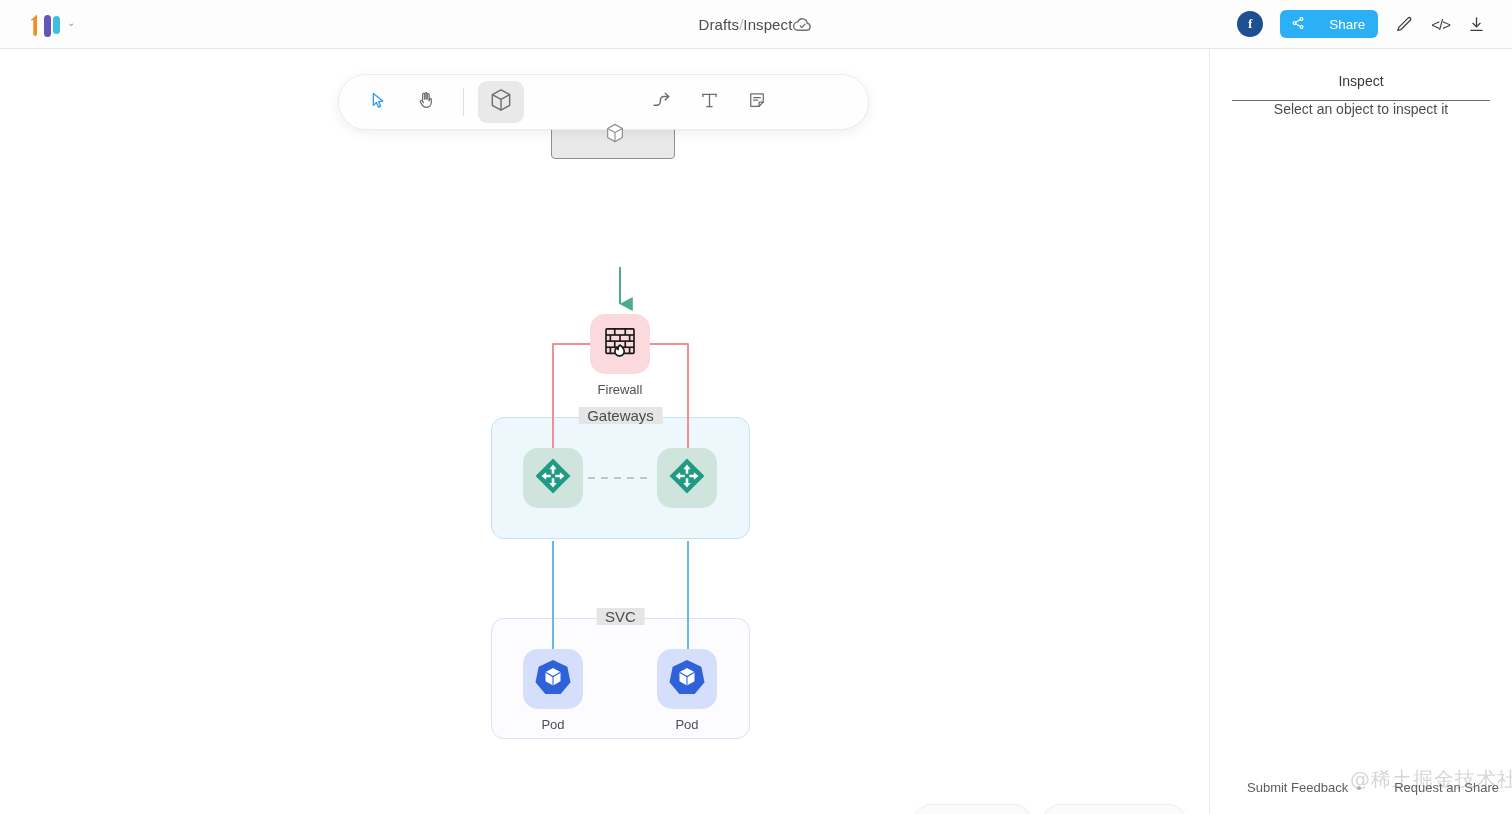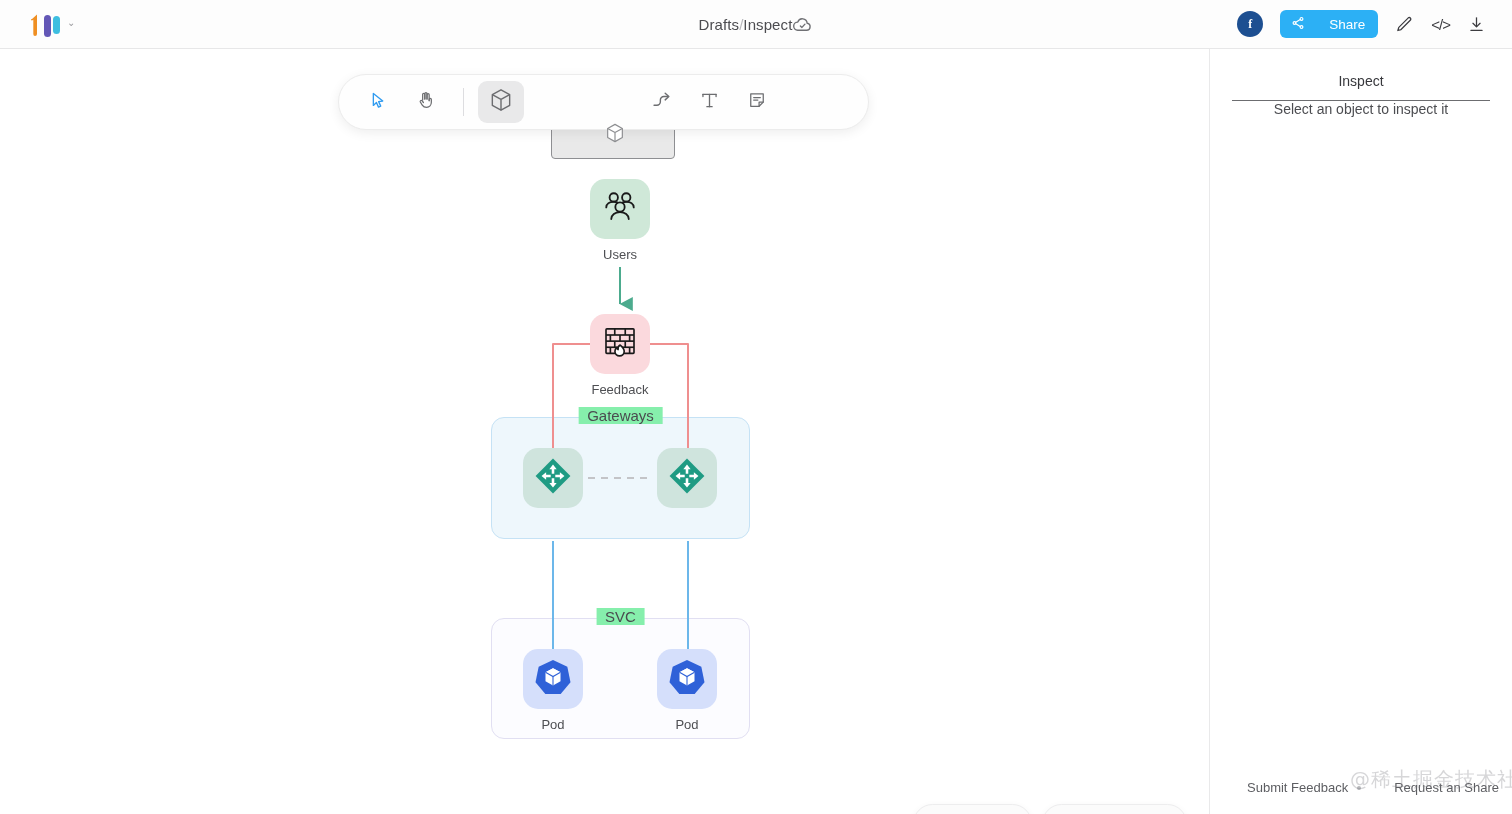--- a/index.html
+++ b/index.html
@@ -102,21 +102,21 @@
   .tile-gw    { background: #cfe4dd; }
   .tile-pod   { background: #d5dffb; }
 
   .group {
     position: absolute; border-radius: 13px; cursor: pointer;
   }
   .group-gateways { background: #eef7fc; border: 1.5px solid #c5e2f5; }
   .group-svc      { background: #fcfcff; border: 1.5px solid #e1dff2; }
   .group-title {
     position: absolute; top: -11px; left: 50%; transform: translateX(-50%);
-    background: #86efac; padding: 0 9px; font-size: 15px; color: #4a4b4f; white-space: nowrap; text-align: center;
+    background: #e5e5e5; padding: 0 9px; font-size: 15px; color: #4a4b4f; white-space: nowrap; text-align: center;
   }
 
   
   .pill {
     position: absolute; background: #fbfbfb; border: 1px solid #ededee;
     border-radius: 22px; display: flex; align-items: center;
     box-shadow: 0 2px 7px rgba(0,0,0,.05); z-index: 25;
   }
   .undo-pill { left: 913px; top: 755px; width: 119px; height: 39px; justify-content: center; gap: 26px; }
   .zoom-pill { left: 1042px; top: 755px; width: 145px; height: 39px; padding: 0 15px; gap: 14px; }
@@ -313,35 +313,20 @@
         <path d="M590 295 L553 295 L553 420" fill="none" stroke="#ef8f8f" stroke-width="2" stroke-linejoin="round" marker-end="url(#ar)"></path>
 
         <path d="M650 295 L688 295 L688 420" fill="none" stroke="#ef8f8f" stroke-width="2" stroke-linejoin="round" marker-end="url(#ar)"></path>
 
         <line x1="588" y1="429" x2="652" y2="429" stroke="#c3c4c7" stroke-width="2" stroke-dasharray="7 6"></line>
 
         <line x1="553" y1="492" x2="553" y2="622" stroke="#6cb7ea" stroke-width="2" marker-end="url(#ab)"></line>
         <line x1="688" y1="492" x2="688" y2="622" stroke="#6cb7ea" stroke-width="2" marker-end="url(#ab)"></line>
       </svg>
 
-      <div class="node" style="left:590px;top:130px;">
-        <div class="node-tile tile-users">
-          <span>
-            <svg width="40" height="40" viewBox="0 0 48 48" fill="none" stroke="#1a1a1a" stroke-width="2.2" stroke-linecap="round" stroke-linejoin="round">
-              <circle cx="16.5" cy="12.5" r="5"></circle>
-              <circle cx="31.5" cy="12.5" r="5"></circle>
-              <circle cx="24" cy="24" r="5.6"></circle>
-              <path d="M7.5 24.5c0-4.3 4-6.8 9-6.8 1.6 0 3 .25 4.3.7"></path>
-              <path d="M40.5 24.5c0-4.3-4-6.8-9-6.8-1.6 0-3 .25-4.3.7"></path>
-              <path d="M13.5 38.5c0-5.2 4.7-8.4 10.5-8.4s10.5 3.2 10.5 8.4"></path>
-            </svg>
-          </span>
-        </div>
-        <div class="node-label">Users</div>
-      </div>
 
       <div class="node" style="left:590px;top:265px;">
         <div class="node-tile tile-fw">
           <span>
             <svg width="42" height="42" viewBox="0 0 48 48" fill="none" stroke="#1a1a1a" stroke-width="1.9" stroke-linejoin="round">
               <rect x="8" y="9" width="32" height="28" rx="1"></rect>
               <line x1="8" y1="16" x2="40" y2="16"></line>
               <line x1="8" y1="23" x2="40" y2="23"></line>
               <line x1="8" y1="30" x2="40" y2="30"></line>
               <line x1="18" y1="9" x2="18" y2="16"></line>
@@ -350,21 +335,21 @@
                 <line x1="24" y1="16" x2="24" y2="23"></line>
                 <line x1="35" y1="16" x2="35" y2="23"></line>
               <line x1="18" y1="23" x2="18" y2="30"></line>
                 <line x1="30" y1="23" x2="30" y2="30"></line>
               <line x1="13" y1="30" x2="13" y2="37"></line>
                 <line x1="35" y1="30" x2="35" y2="37"></line>
               <path d="M24.2 27.5c2.6 2.2 4.6 4.3 4.6 7.1 0 3.1-2.3 5.3-5.3 5.3s-5.3-2.2-5.3-5.3c0-1.6.8-3 1.9-4.2.3 1 .9 1.8 1.7 2.2-.4-2 .6-4 2.4-5.1z" fill="#ffffff"></path>
             </svg>
           </span>
         </div>
-        <div class="node-label">Feedback</div>
+        <div class="node-label">Firewall</div>
       </div>
 
       <div class="node" style="left:523px;top:399px;">
         <div class="node-tile tile-gw">
           <span>
             <svg width="44" height="44" viewBox="0 0 48 48">
               <path d="M24 5 43 24 24 43 5 24z" fill="#1f9b83"></path>
               <g fill="#ffffff">
                 <path d="M24 11.5l4 5h-2.6v5h-2.8v-5H20z"></path>
                 <path d="M24 36.5l-4-5h2.6v-5h2.8v5H28z"></path>

